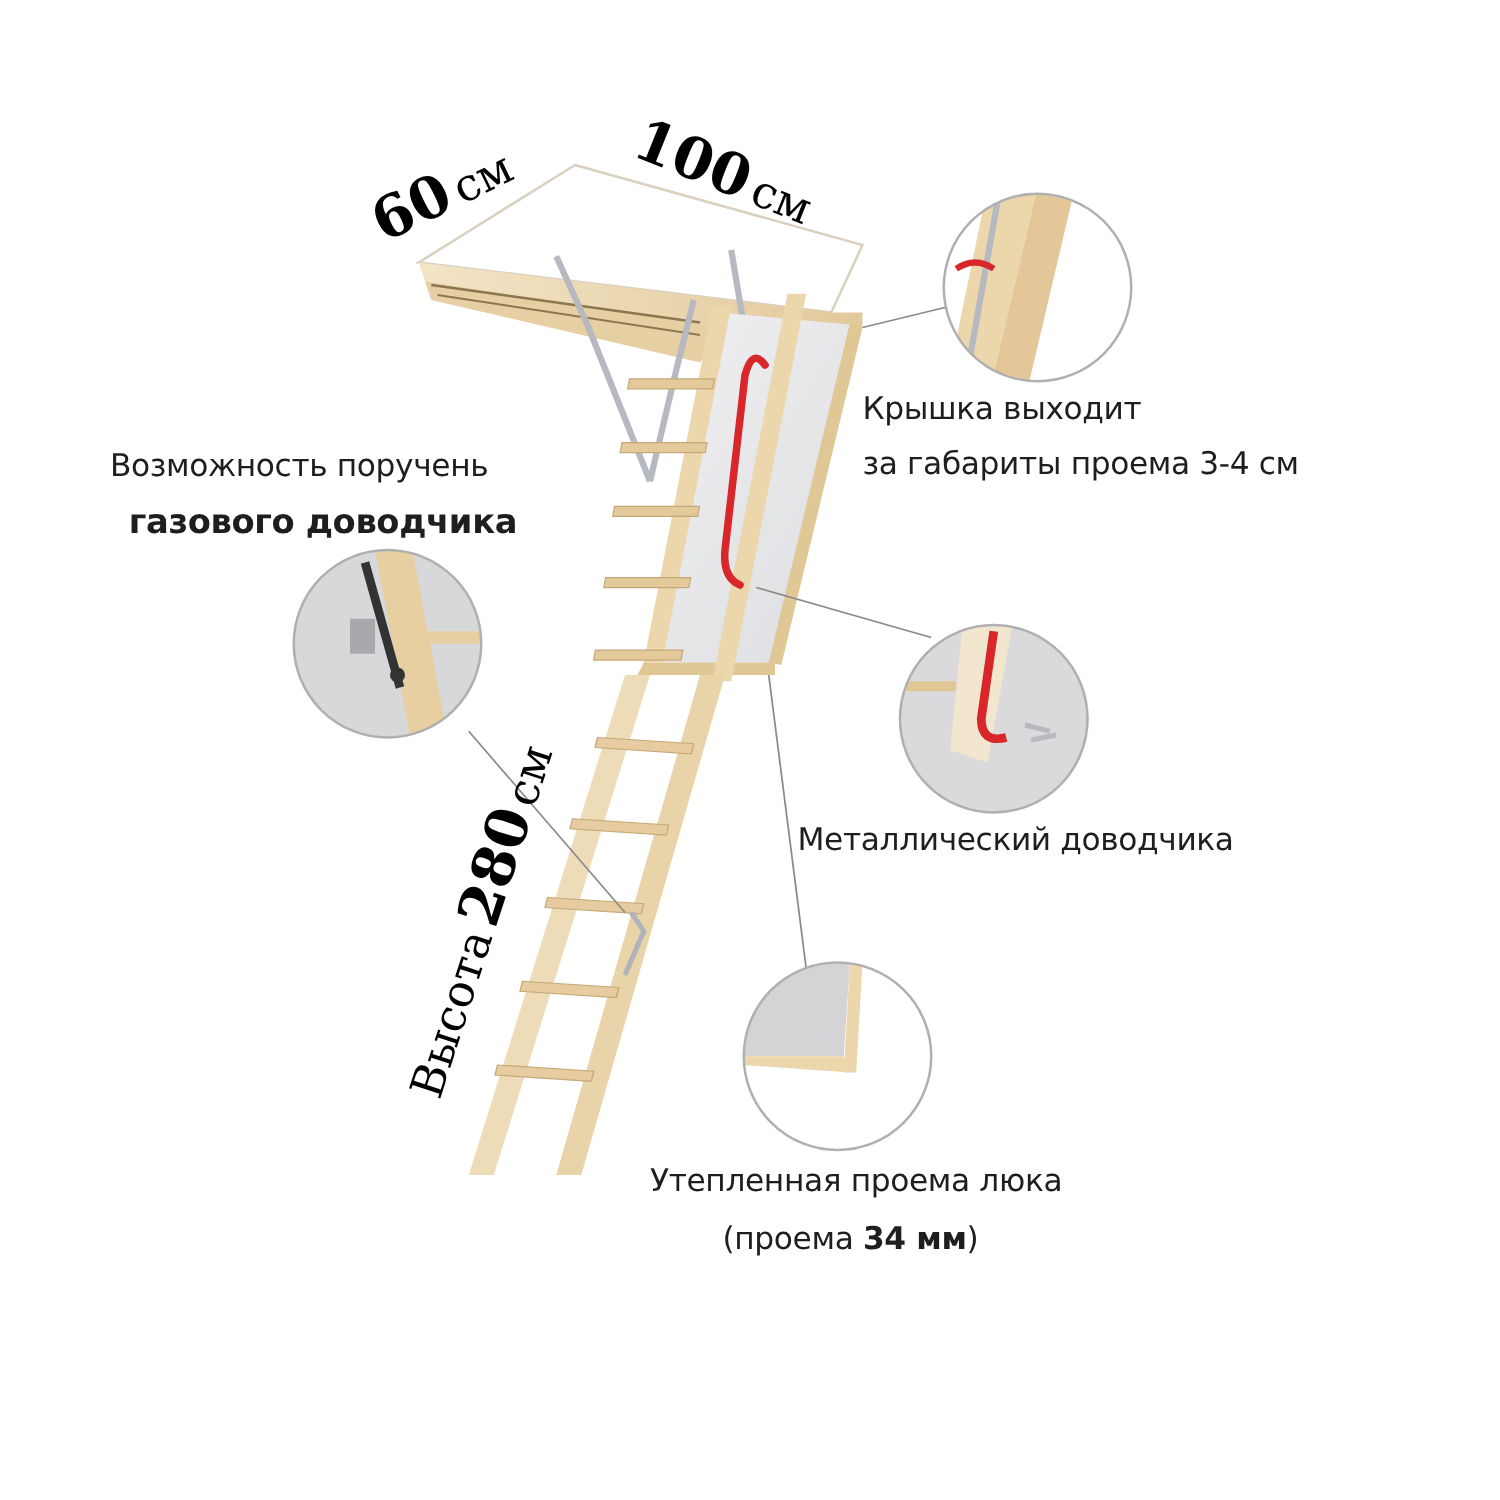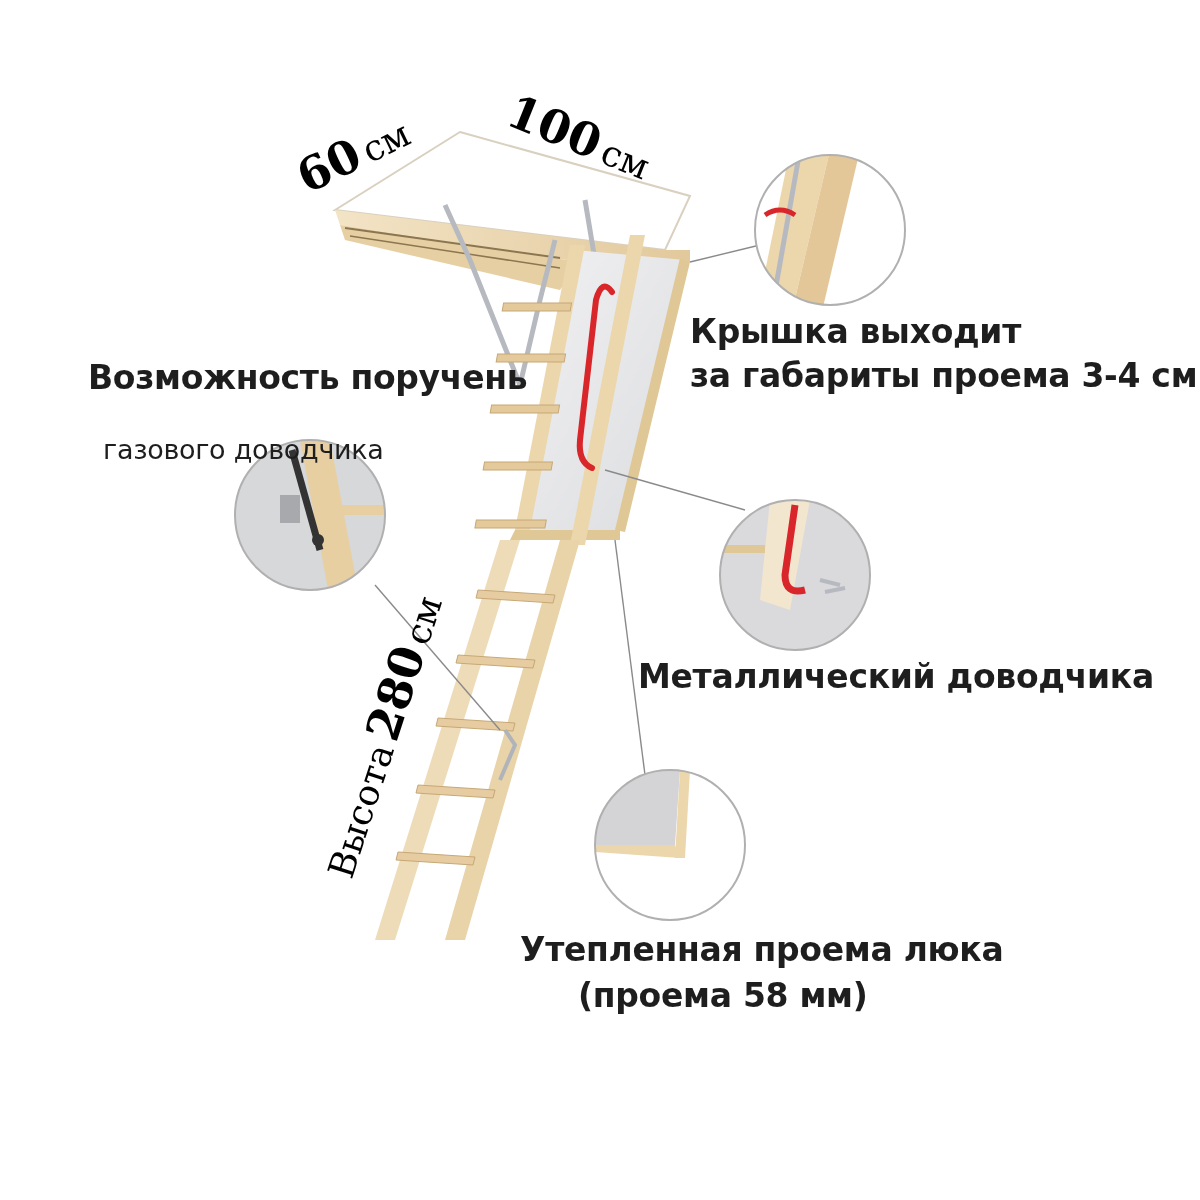--- a/index.html
+++ b/index.html
@@ -1,20 +1,20 @@
 <!DOCTYPE html>
 <html><head>
 <meta charset="utf-8">
 <style>
   html, body { margin:0; padding:0; background:#ffffff; }
   body { width:1200px; height:1200px; position:relative; overflow:hidden; font-family:"DejaVu Sans", sans-serif; color:#1a1a1a; }
   #stage { position:absolute; left:0; top:0; width:1200px; height:1200px; }
   .lbl { position:absolute; font-family:"DejaVu Sans", sans-serif; color:#1e1e1e; white-space:nowrap; letter-spacing:-0.3px; }
-  .reg { font-size:33px; font-weight:bold; }
-  .bold { font-size:27px; font-weight:normal;margin-top:32px; }
+  .reg { font-size:25px; font-weight:normal; }
+  .bold { font-size:27px; font-weight:bold; }
   .dim { position:absolute; font-family:"DejaVu Serif", serif; font-weight:bold; color:#000; white-space:nowrap; transform-origin:left bottom; }
   .dim .num { font-size:46px; }
   .dim .unit { font-size:36px; font-weight:normal; }
 </style>
 </head>
 <body>
 
 <div id="stage">
 
   <svg width="1200" height="1200" viewBox="0 0 1200 1200" style="position:absolute;left:0;top:0">
@@ -158,15 +158,15 @@
   <div class="lbl reg" style="left:690px; top:312px;">Крышка выходит</div>
   <div class="lbl reg" style="left:690px; top:356px;">за габариты проема 3-4 см</div>
 
   <div class="lbl reg" style="left:88px; top:358px;">Возможность поручень</div>
   <div class="lbl bold" style="left:103px; top:402px;">газового доводчика</div>
 
   <div class="lbl reg" style="left:638px; top:657px;">Металлический доводчика</div>
 
   <div class="lbl reg" style="left:520px; top:930px;">Утепленная проема люка</div>
   <div class="lbl reg" style="left:578px; top:976px;">
-    <span>(проема </span><b>58 мм</b><span>)</span>
+    <span>(проема </span><b>34 мм</b><span>)</span>
   </div>
 </div>
 
 </body></html>

